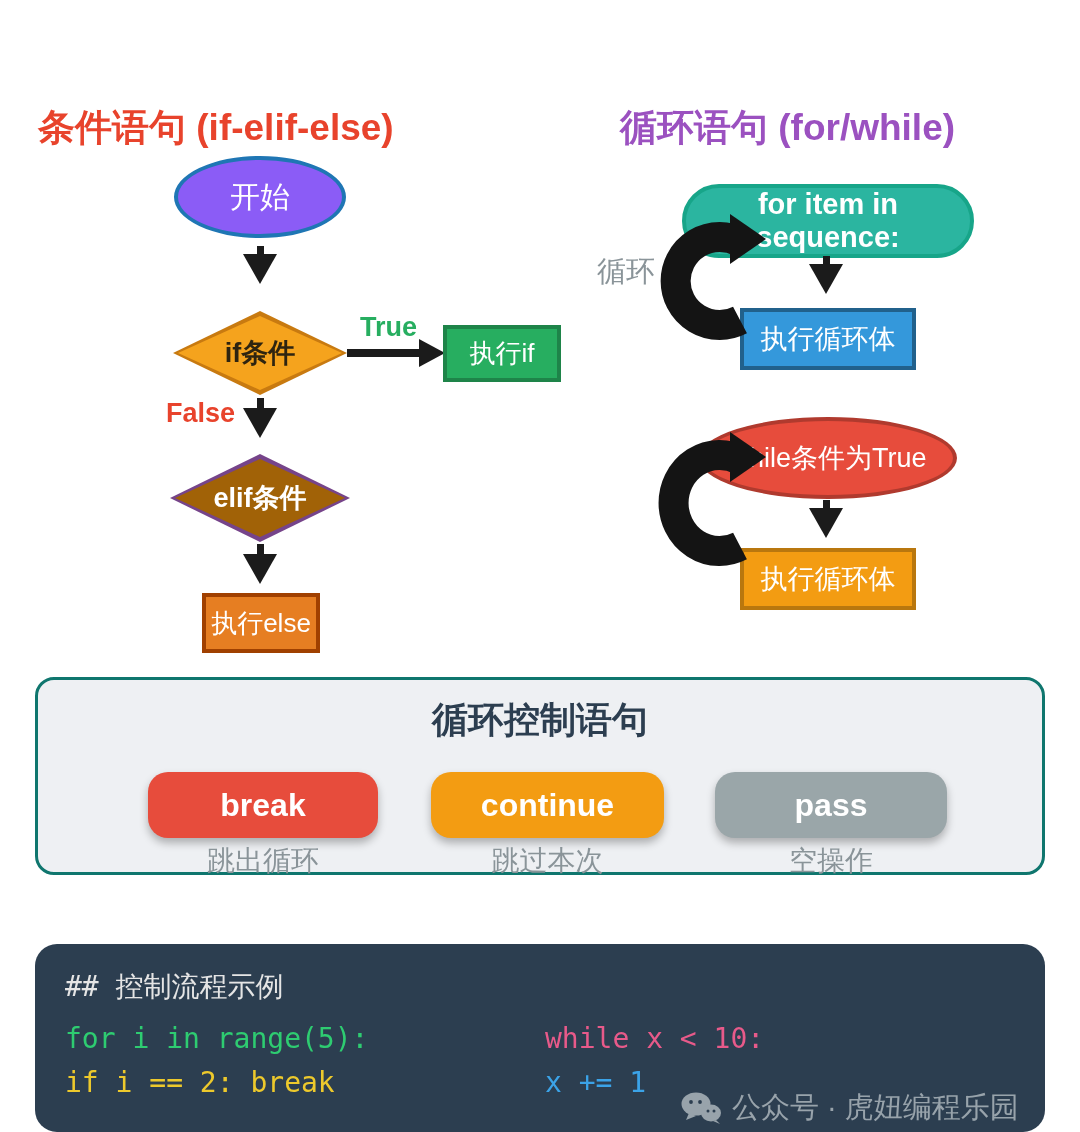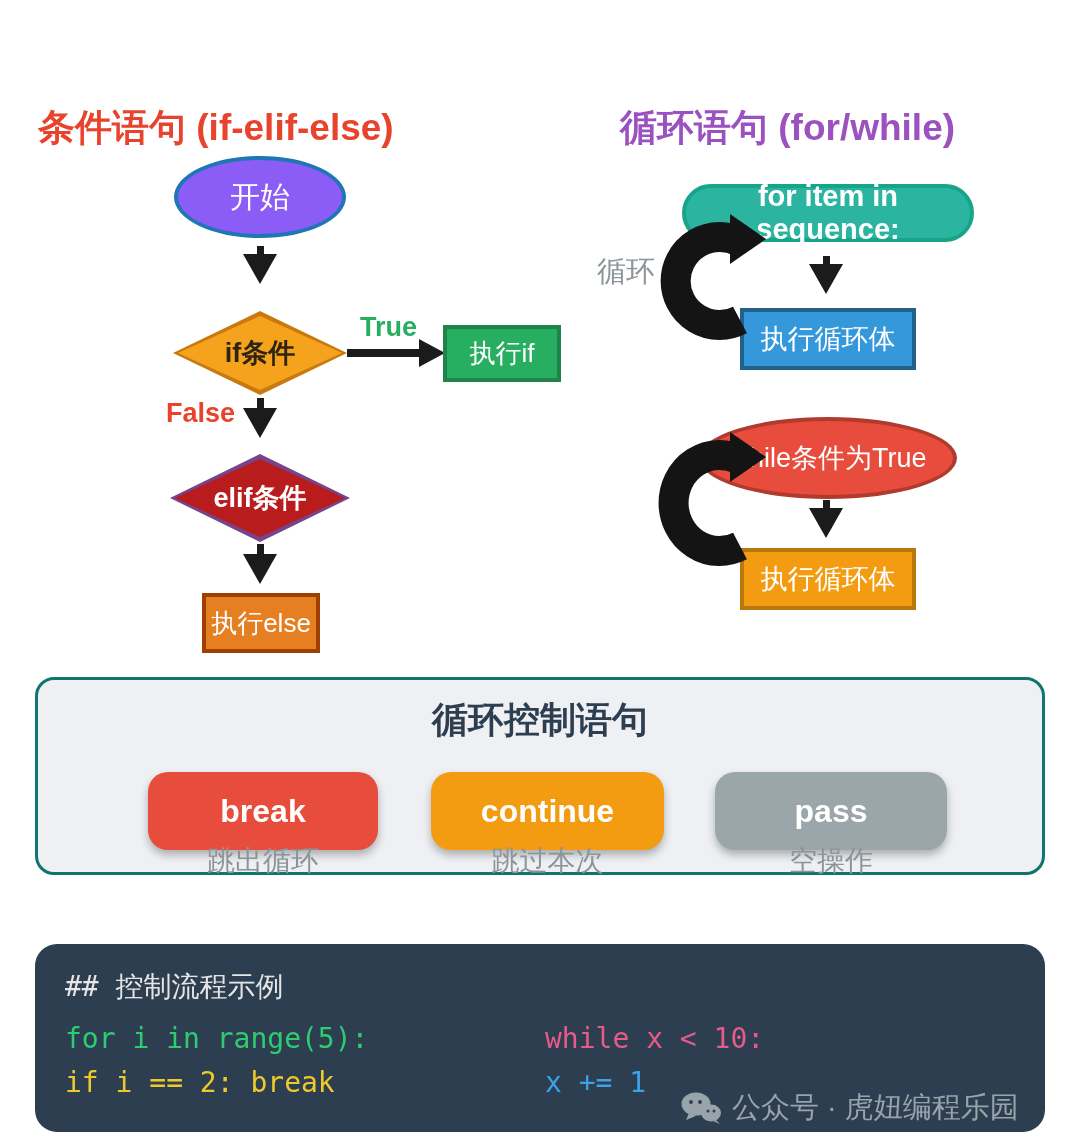--- a/index.html
+++ b/index.html
@@ -17,55 +17,55 @@
   .start-ellipse { left:174px; top:156px; width:172px; height:82px; background:#8b5cf6;
                    border:4px solid #1f76b4; border-radius:50%; font-size:30px; }
 
   .diamond { position:absolute; display:flex; align-items:center; justify-content:center;
              clip-path:polygon(50% 0,100% 50%,50% 100%,0 50%); }
   .diamond .inner { position:absolute; inset:5px; clip-path:polygon(50% 0,100% 50%,50% 100%,0 50%);
                     display:flex; align-items:center; justify-content:center; }
   .if-diamond { left:173px; top:311px; width:174px; height:84px; background:#c87a10; }
   .if-diamond .inner { background:#f5a31d; color:#2e2410; font-size:27px; font-weight:600; }
   .elif-diamond { left:170px; top:454px; width:180px; height:88px; background:#76448a; }
-  .elif-diamond .inner { background:#b91c1c; color:#ffffff; font-size:27px; font-weight:600; }
+  .elif-diamond .inner { background:#a16207; color:#ffffff; font-size:27px; font-weight:600; }
 
   .exec-if { left:443px; top:325px; width:118px; height:57px; background:#27ae60; border:4px solid #1e8449; font-size:26px; }
   .exec-else { left:202px; top:593px; width:118px; height:60px; background:#e67e22; border:4px solid #a04000; font-size:26px; }
 
   .true-label { position:absolute; left:360px; top:312px; color:#27ae60; font-size:27px; font-weight:600; }
   .false-label { position:absolute; left:166px; top:398px; color:#e8432c; font-size:27px; font-weight:600; }
 
   .tri-down { position:absolute; width:0; height:0;
               border-left:17px solid transparent; border-right:17px solid transparent;
               border-top:30px solid #1b1b1b; }
   .stem { position:absolute; width:7px; background:#1b1b1b; }
 
   .h-arrow-line { position:absolute; left:347px; top:349px; width:74px; height:8px; background:#1b1b1b; }
   .h-arrow-head { position:absolute; left:419px; top:339px; width:0; height:0;
                   border-top:14px solid transparent; border-bottom:14px solid transparent;
                   border-left:26px solid #1b1b1b; }
 
-  .for-box { left:682px; top:184px; width:292px; height:58px; background:#2bb5a0;
+  .for-box { left:682px; top:184px; width:292px; height:74px; background:#2bb5a0;
              border:4px solid #17a589; border-radius:37px; font-size:29px; font-weight:700; }
   .loop-note { position:absolute; left:597px; top:252px; color:#8a9499; font-size:29px; }
   .for-body { left:740px; top:308px; width:176px; height:62px; background:#3498db; border:4px solid #21618c; font-size:27px; }
   .while-ellipse { left:699px; top:417px; width:258px; height:82px; background:#e74c3c;
                    border:4px solid #b03a2e; border-radius:50%; font-size:27px; }
   .while-body { left:740px; top:548px; width:176px; height:62px; background:#f39c12; border:4px solid #b9770e; font-size:27px; }
 
   .loop-svg { position:absolute; }
   .loop-svg-1 { left:648px; top:212px; }
   .loop-svg-2 { left:648px; top:428px; }
 
   .controls-panel { position:absolute; left:35px; top:677px; width:1010px; height:198px;
                     background:#eef0f3; border:3px solid #0f766e; border-radius:19px; }
   .controls-heading { position:absolute; top:16px; left:0; width:100%; text-align:center;
                       font-size:36px; font-weight:800; color:#2c3e50; }
-  .ctl-btn { position:absolute; top:92px; height:78px; border-radius:20px; display:flex;
+  .ctl-btn { position:absolute; top:92px; height:66px; border-radius:20px; display:flex;
              align-items:center; justify-content:center; color:#fff; font-size:32px; font-weight:800;
              box-shadow:0 5px 8px rgba(0,0,0,0.28); }
   .ctl-break { left:110px; width:230px; background:#e74c3c; }
   .ctl-continue { left:393px; width:233px; background:#f39c12; }
   .ctl-pass { left:677px; width:232px; background:#9aa6a9; }
   .ctl-desc { position:absolute; top:162px; text-align:center; color:#8a9499; font-size:28px; }
   .desc-break { left:110px; width:230px; }
   .desc-continue { left:393px; width:233px; }
   .desc-pass { left:677px; width:232px; }
 

